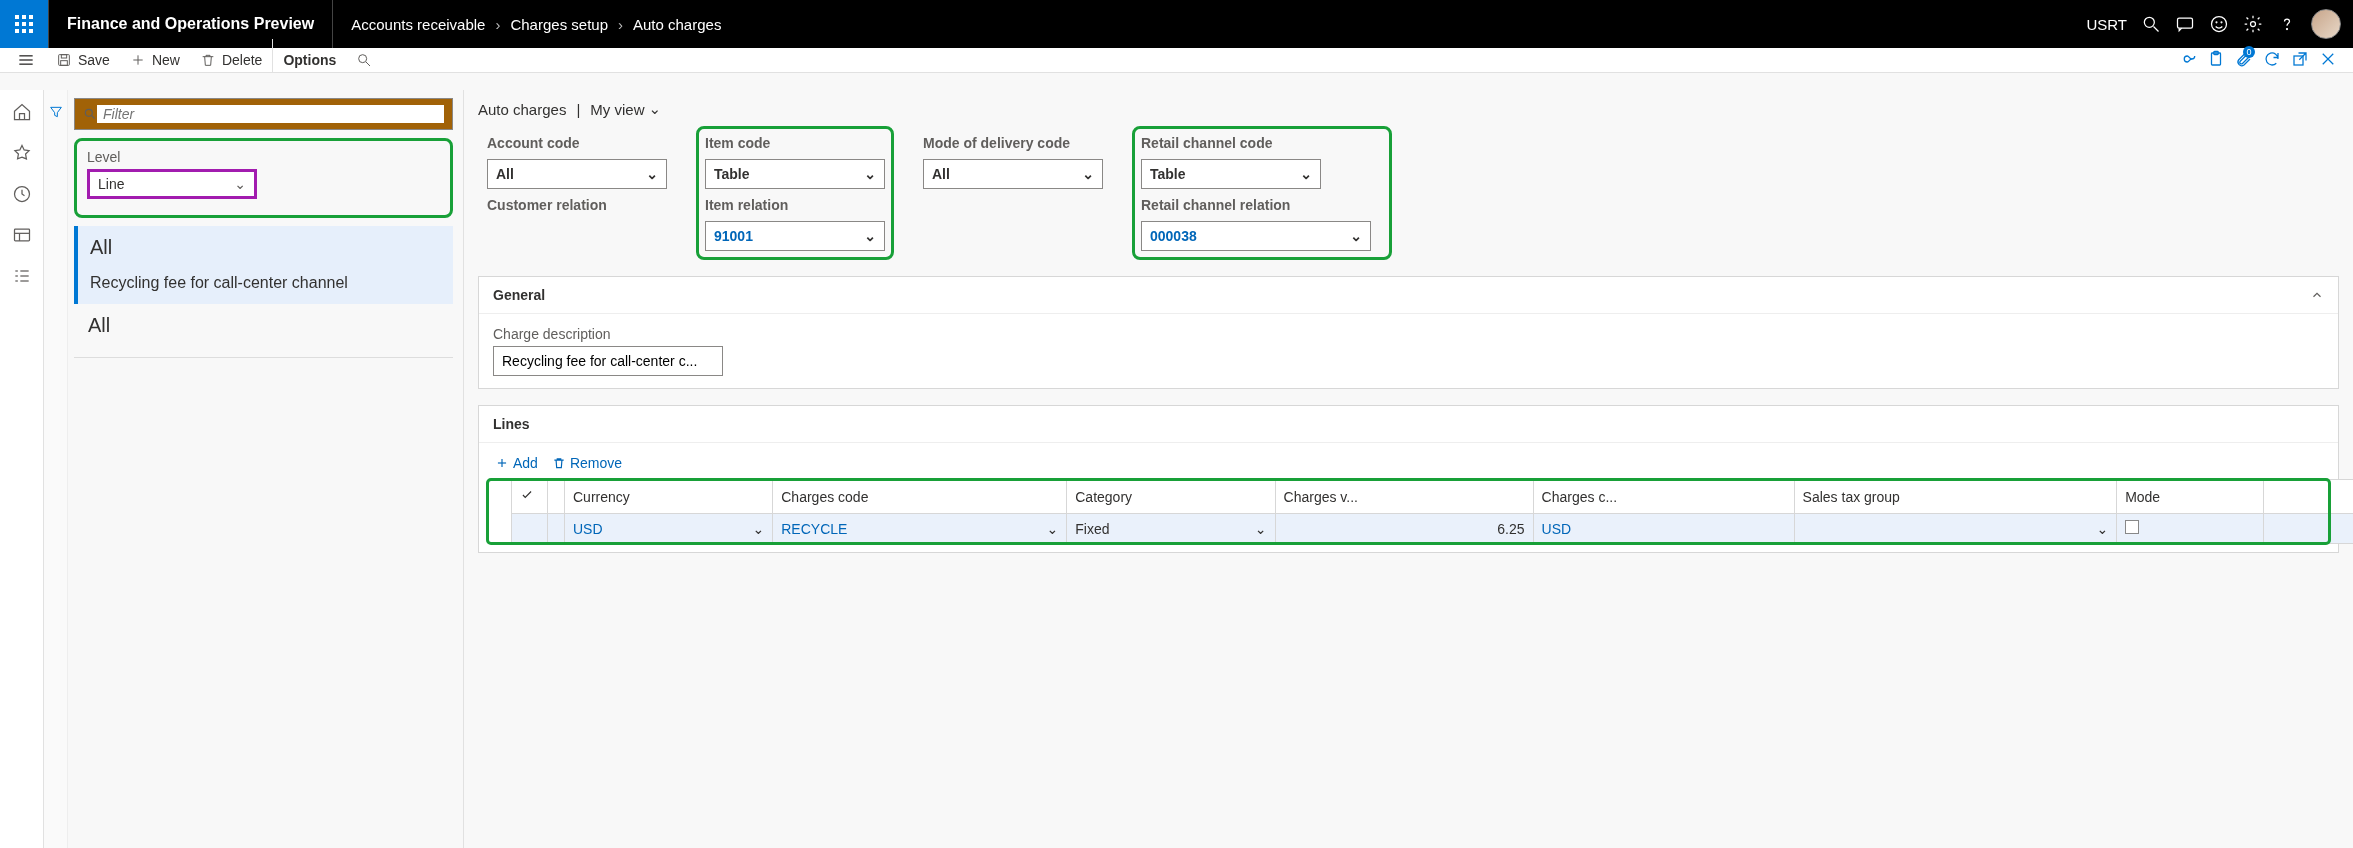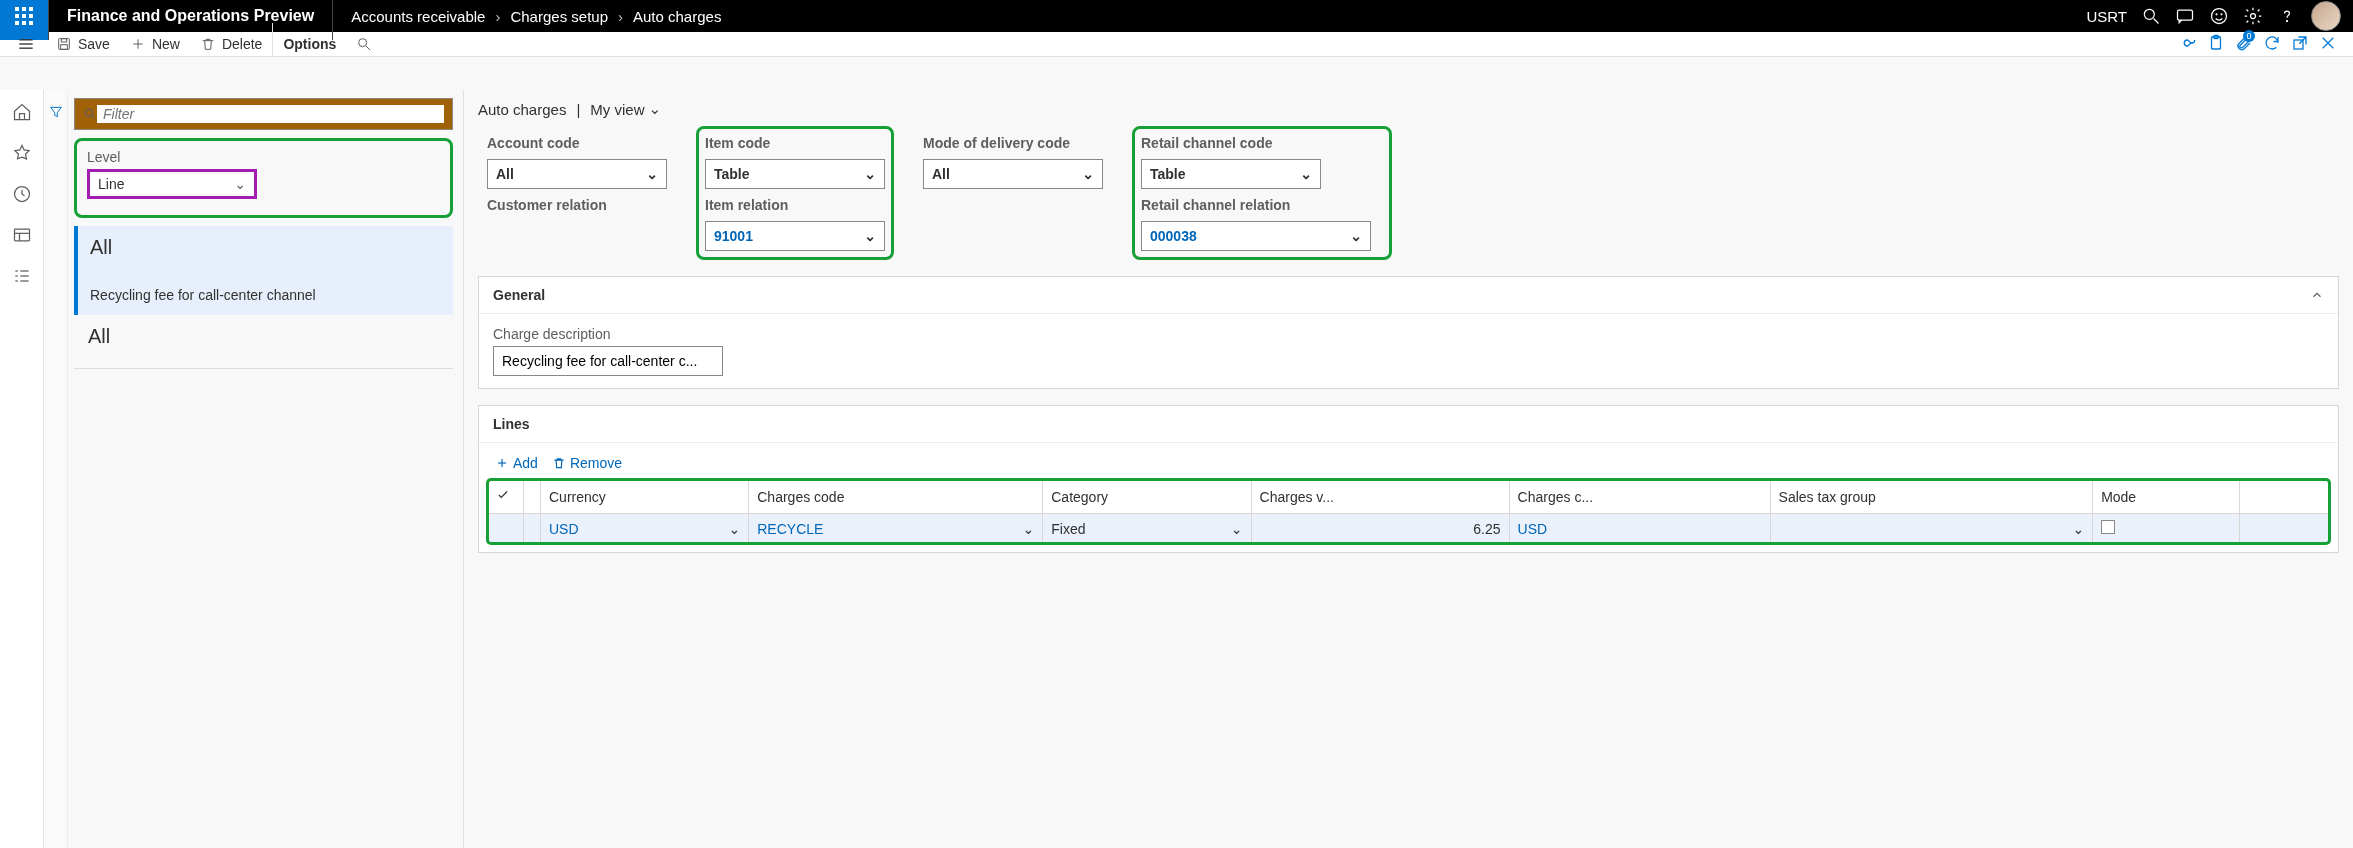--- a/index.html
+++ b/index.html
@@ -1,18 +1,18 @@
 <!DOCTYPE html>
 <html><head>
 <meta charset="utf-8">
 <style>
   * { box-sizing: border-box; }
   html, body { margin:0; padding:0; font-family:"Segoe UI",Arial,sans-serif; font-size:14px; color:#323130; background:#f8f8f8; }
   
-  .topbar { display:flex; align-items:center; height:32px; background:#000; color:#fff; }
+  .topbar { display:flex; align-items:center; height:48px; background:#000; color:#fff; }
   .waffle { width:48px; height:48px; display:flex; align-items:center; justify-content:center; background:#0078d4; }
   .waffle svg { width:18px; height:18px; fill:#fff; }
   .divider-v { width:1px; height:48px; background:#444; }
   .app-name { padding:0 18px; font-size:16px; font-weight:600; }
   .crumb { display:flex; align-items:center; gap:10px; padding:0 18px; font-size:15px; }
   .crumb .sep { color:#bbb; }
   .top-right { margin-left:auto; display:flex; align-items:center; gap:14px; padding:0 12px; }
   .top-right .lab { font-size:15px; }
   .top-right .icn { width:20px; height:20px; display:flex; align-items:center; justify-content:center; }
   .top-right svg { width:20px; height:20px; stroke:#fff; fill:none; stroke-width:1.5; }
@@ -38,21 +38,21 @@
   .listcol { flex:1; padding:8px 10px 0 6px; border-right:1px solid #e1e1e1; }
   .filter-box { width:100%; height:32px; border:1px solid #8a8886; display:flex; align-items:center; padding:0 8px; background:#a16207; }
   .filter-box svg { width:14px; height:14px; stroke:#605e5c; fill:none; stroke-width:2; }
   .filter-box input { border:none; outline:none; flex:1; font-size:14px; font-style:italic; color:#666; padding-left:6px; }
   .greenbox { border:3px solid #18a038; border-radius:8px; margin-top:8px; padding:8px 10px 16px 10px; }
   .lbl { color:#605e5c; font-size:14px; margin-bottom:4px; }
   .select { height:30px; border:3px solid #a21caf; background:#fff; display:flex; align-items:center; justify-content:space-between; padding:0 8px; width:170px; }
   .select .chev { color:#605e5c; }
   .all-card { margin-top:8px; border-left:4px solid #0078d4; background:#e6effb; padding:10px 12px 12px 12px; }
   .all-card .ttl { font-size:20px; }
-  .all-card .sub { font-size:14px; color:#323130; margin-top:28px; }
+  .all-card .sub { font-size:16px; color:#323130; margin-top:15px; }
   .plain-all { font-size:20px; padding:10px 14px; }
   .listdiv { border-bottom:1px solid #ddd; margin-top:10px; }
   
   .main { flex:1; padding:10px 14px; overflow:auto; }
   .breadcrumb2 { display:flex; align-items:center; gap:10px; font-size:15px; margin-bottom:8px; }
   .breadcrumb2 .view { display:flex; align-items:center; gap:4px; }
   .hdrrow { display:flex; gap:20px; flex-wrap:nowrap; }
   .fld { display:flex; flex-direction:column; gap:4px; width:180px; }
   .fld input, .input { height:30px; border:1px solid #8a8886; padding:0 8px; background:#fff; font-size:14px; }
   .fld .dl { display:flex; align-items:center; border:1px solid #8a8886; height:30px; background:#fff; padding:0 8px; justify-content:space-between; }
@@ -60,21 +60,21 @@
   .group.green { border-color:#18a038; }
   .link { color:#0066b8; }
   .section { margin-top:16px; border:1px solid #d7d7d7; background:#fff; }
   .section-h { display:flex; align-items:center; justify-content:space-between; padding:10px 14px; font-weight:600; }
   .section-h svg { width:14px; height:14px; stroke:#605e5c; fill:none; stroke-width:2; }
   .section-b { padding:12px 14px; border-top:1px solid #eee; }
   .charge-input { width:230px; }
   .linesact { display:flex; gap:14px; padding:4px 0 8px 8px; }
   .linesact .a { display:flex; align-items:center; gap:4px; color:#0066b8; }
   .linesact svg { width:14px; height:14px; stroke:#0066b8; fill:none; stroke-width:2; }
-  table.grid { width:100%; border-collapse:collapse; }
+  table.grid { width:100%; border-collapse:collapse;margin-left:24px; }
   table.grid th { text-align:left; font-weight:400; padding:8px; border:1px solid #d7d7d7; background:#fff; font-size:14px; color:#323130;}
   table.grid td { padding:6px 8px; border:1px solid #d7d7d7; background:#eaf1fb; }
   .chkcol { width:36px; text-align:center; }
   .cell-dd { display:flex; justify-content:space-between; align-items:center; }
   .green-outline { outline:3px solid #18a038; outline-offset:-2px; border-radius:4px; }
   .num-r { text-align:right; }
   .small-chk { width:14px; height:14px; border:1px solid #888; display:inline-block; background:#fff; }
 </style>
 </head>
 <body>

